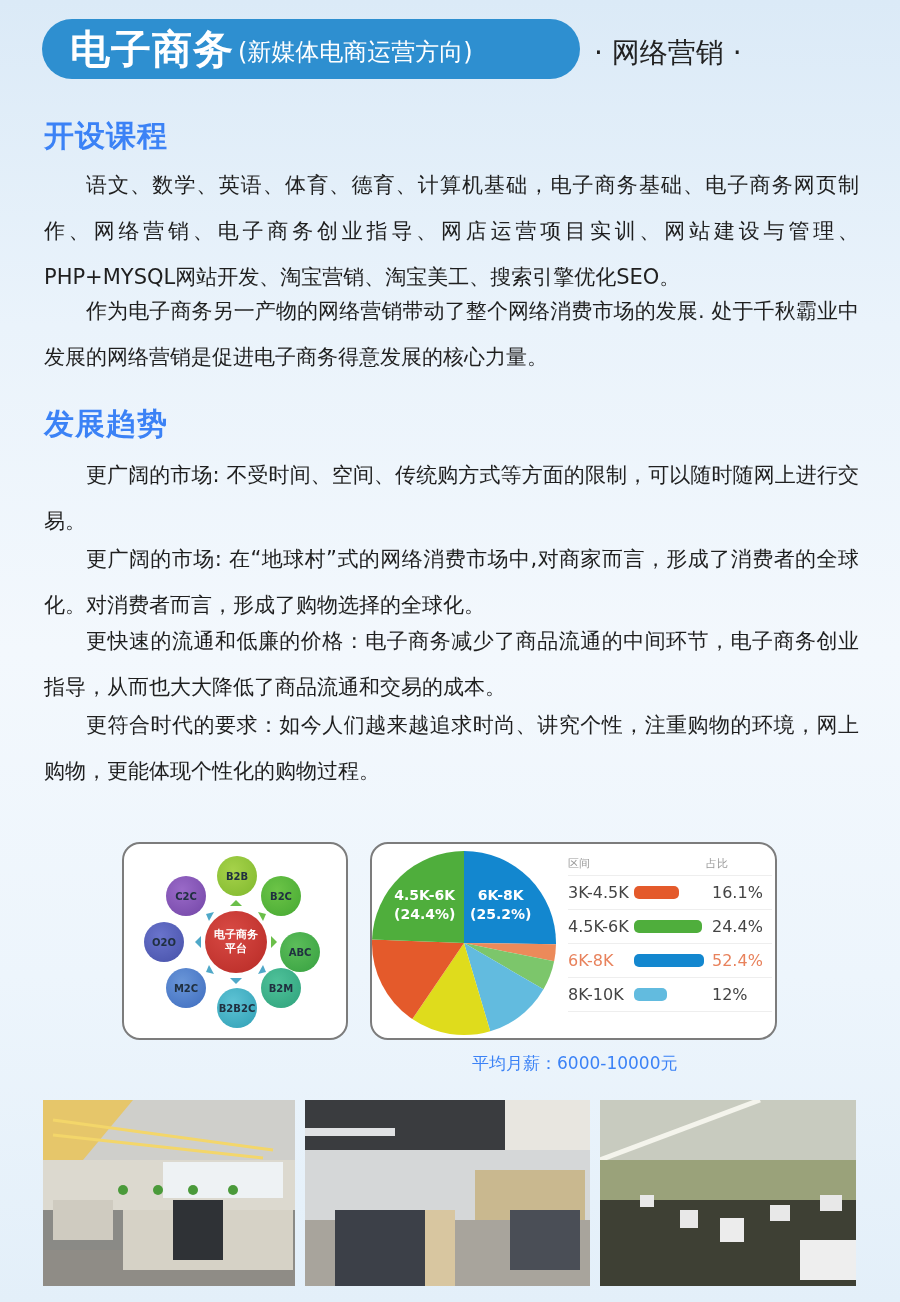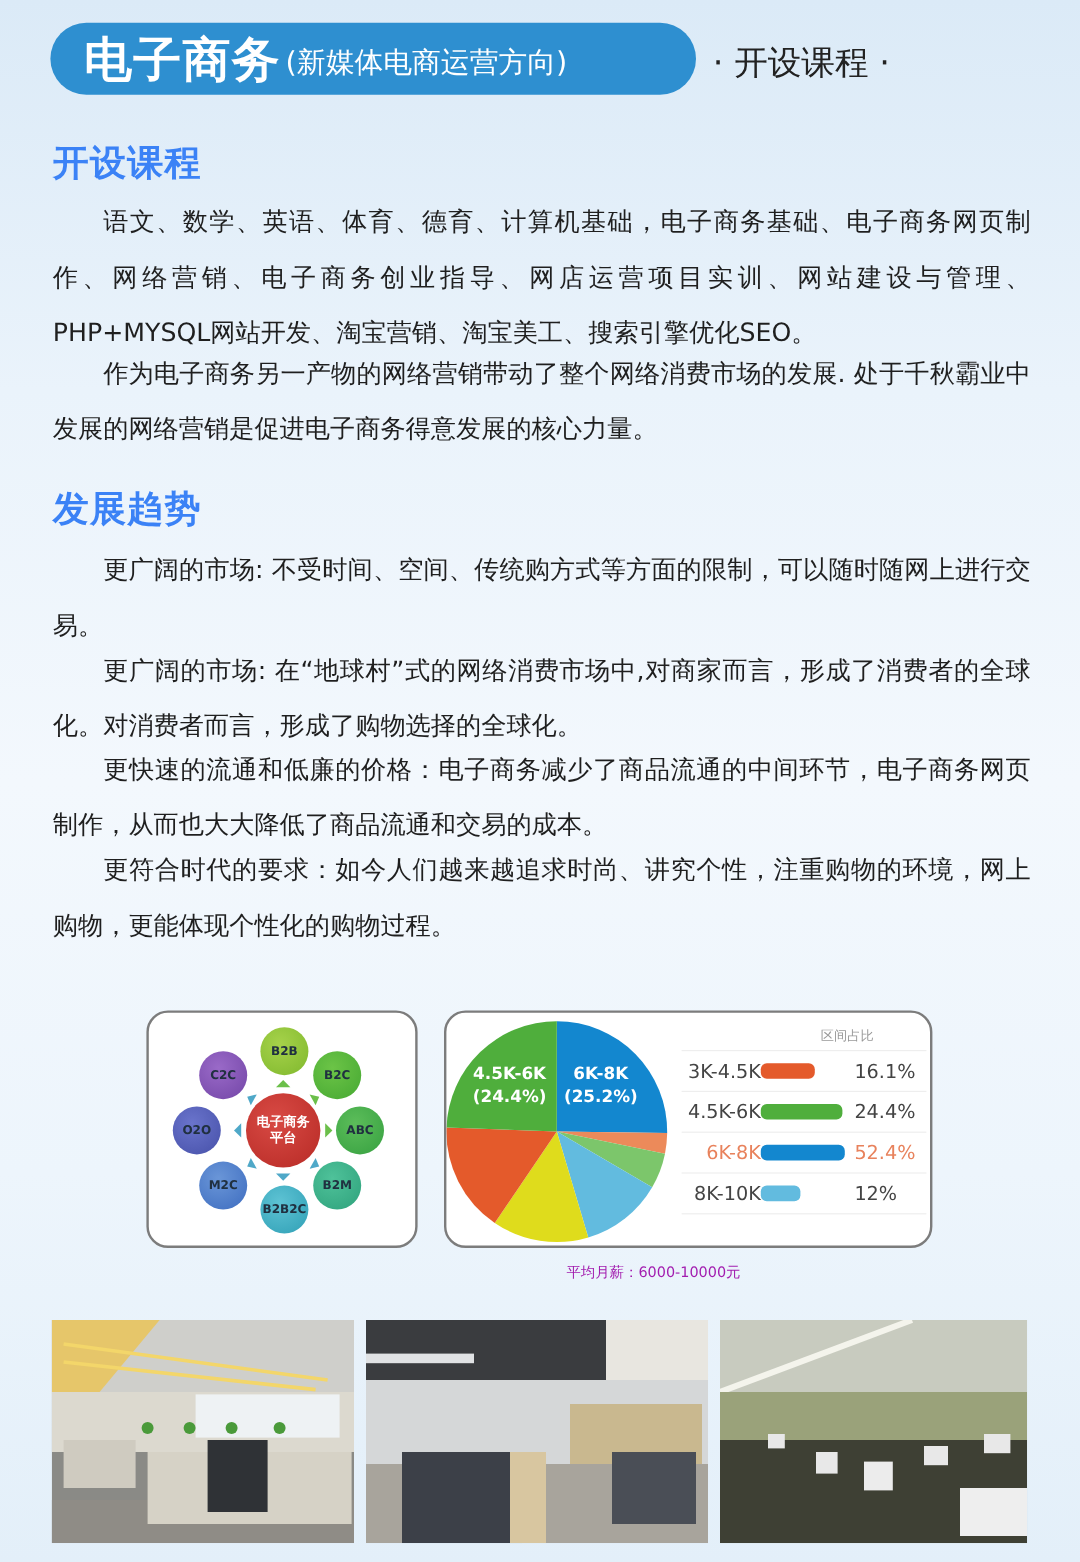--- a/index.html
+++ b/index.html
@@ -38,61 +38,61 @@
     display: flex; align-items: center; justify-content: center;
     font-size: 10px; font-weight: bold; color: #203040;
   }
   .center-node {
     position: absolute; width: 62px; height: 62px; border-radius: 50%;
     background: radial-gradient(circle at 40% 35%, #d84a44, #b72a25);
     color: #fff; font-size: 11px; font-weight: bold; line-height: 14px;
     display: flex; align-items: center; justify-content: center; text-align: center;
   }
 
-  .legend { position: absolute; left: 196px; top: 8px; width: 204px; text-align: right; }
+  .legend { position: absolute; left: 196px; top: 8px; width: 204px; }
   .lg-head { display: flex; font-size: 11px; color: #999; height: 24px; align-items: center; border-bottom: 1px solid #eee; }
   .lg-row { display: flex; align-items: center; height: 34px; border-bottom: 1px solid #eee; font-size: 16px; color: #444; }
   .lg-label { width: 66px; }
   .lg-bar-wrap { width: 72px; }
   .lg-bar { height: 13px; border-radius: 5px; }
   .lg-val { margin-left: 6px; }
   .hl { color: #e8825c; }
 
-  .avg { position: absolute; left: 472px; top: 1052px; font-size: 12px; color: #a21caf; }
+  .avg { position: absolute; left: 472px; top: 1052px; font-size: 17px; color: #3b82f6; }
 
   .photo { position: absolute; top: 1100px; height: 186px; overflow: hidden; }
   .p1 { left: 43px; width: 252px; }
   .p2 { left: 305px; width: 285px; }
   .p3 { left: 600px; width: 256px; }
 </style>
 </head>
 <body>
 
 <div class="header">
   <div class="pill">
     <span class="pill-main">电子商务</span>
     <span class="pill-sub">(新媒体电商运营方向)</span>
   </div>
-  <span class="coop">· 开设课程 ·</span>
+  <span class="coop">· 网络营销 ·</span>
 </div>
 
 <div class="h2" style="top:116px;">开设课程</div>
 <p class="para" style="top:162px;">语文、数学、英语、体育、德育、计算机基础，电子商务基础、电子商务网页制作、网络营销、电子商务创业指导、网店运营项目实训、网站建设与管理、PHP+MYSQL网站开发、淘宝营销、淘宝美工、搜索引擎优化SEO。</p>
 <p class="para" style="top:288px;">作为电子商务另一产物的网络营销带动了整个网络消费市场的发展. 处于千秋霸业中发展的网络营销是促进电子商务得意发展的核心力量。</p>
 
 <div class="h2" style="top:404px;">发展趋势</div>
 <p class="para" style="top:452px;">更广阔的市场: 不受时间、空间、传统购方式等方面的限制，可以随时随网上进行交易。</p>
 <p class="para" style="top:536px;">更广阔的市场: 在“地球村”式的网络消费市场中,对商家而言，形成了消费者的全球化。对消费者而言，形成了购物选择的全球化。</p>
-<p class="para" style="top:618px;">更快速的流通和低廉的价格：电子商务减少了商品流通的中间环节，电子商务网页制作，从而也大大降低了商品流通和交易的成本。</p>
+<p class="para" style="top:618px;">更快速的流通和低廉的价格：电子商务减少了商品流通的中间环节，电子商务创业指导，从而也大大降低了商品流通和交易的成本。</p>
 <p class="para" style="top:702px;">更符合时代的要求：如今人们越来越追求时尚、讲究个性，注重购物的环境，网上购物，更能体现个性化的购物过程。</p>
 
 <div class="card diagram">
   <div class="node" style="left:93px;top:12px;background:radial-gradient(circle at 40% 35%,#a6d24a,#7fb82d);">B2B</div>
   <div class="node" style="left:137px;top:32px;background:radial-gradient(circle at 40% 35%,#6cc447,#45a832);">B2C</div>
-  <div class="node" style="left:156px;top:78px;background:radial-gradient(circle at 40% 35%,#5cbd5a,#36a040);">ABC</div>
+  <div class="node" style="left:156px;top:88px;background:radial-gradient(circle at 40% 35%,#5cbd5a,#36a040);">ABC</div>
   <div class="node" style="left:137px;top:124px;background:radial-gradient(circle at 40% 35%,#4fc29a,#2ea17b);">B2M</div>
   <div class="node" style="left:93px;top:144px;background:radial-gradient(circle at 40% 35%,#5ec3d4,#2f9fb5);">B2B2C</div>
   <div class="node" style="left:42px;top:124px;background:radial-gradient(circle at 40% 35%,#6a96d8,#3d6cbf);">M2C</div>
   <div class="node" style="left:20px;top:78px;background:radial-gradient(circle at 40% 35%,#6a74cc,#4650a8);">O2O</div>
   <div class="node" style="left:42px;top:32px;background:radial-gradient(circle at 40% 35%,#9a6ac8,#7245a6);">C2C</div>
   <div class="center-node" style="left:81px;top:67px;">
     <div>
       <div>电子商务</div>
       <div>平台</div>
     </div>

